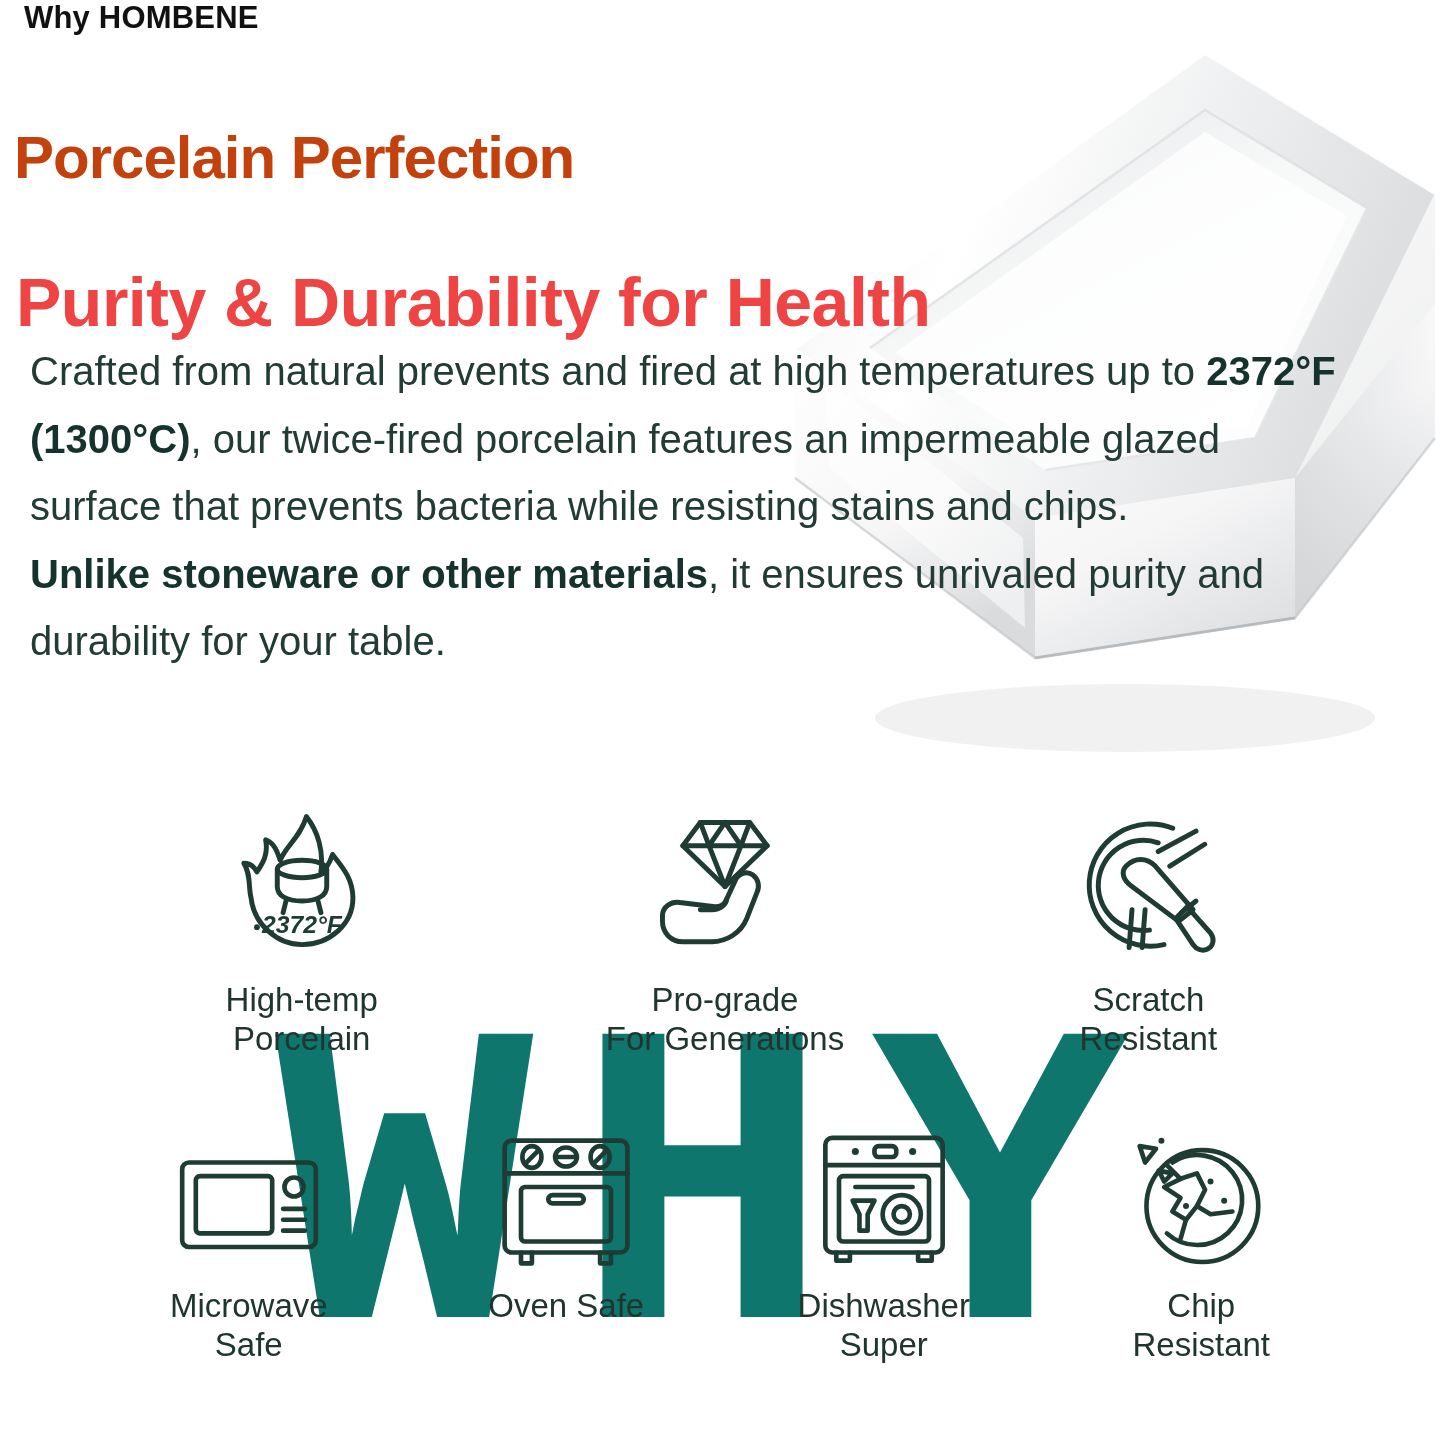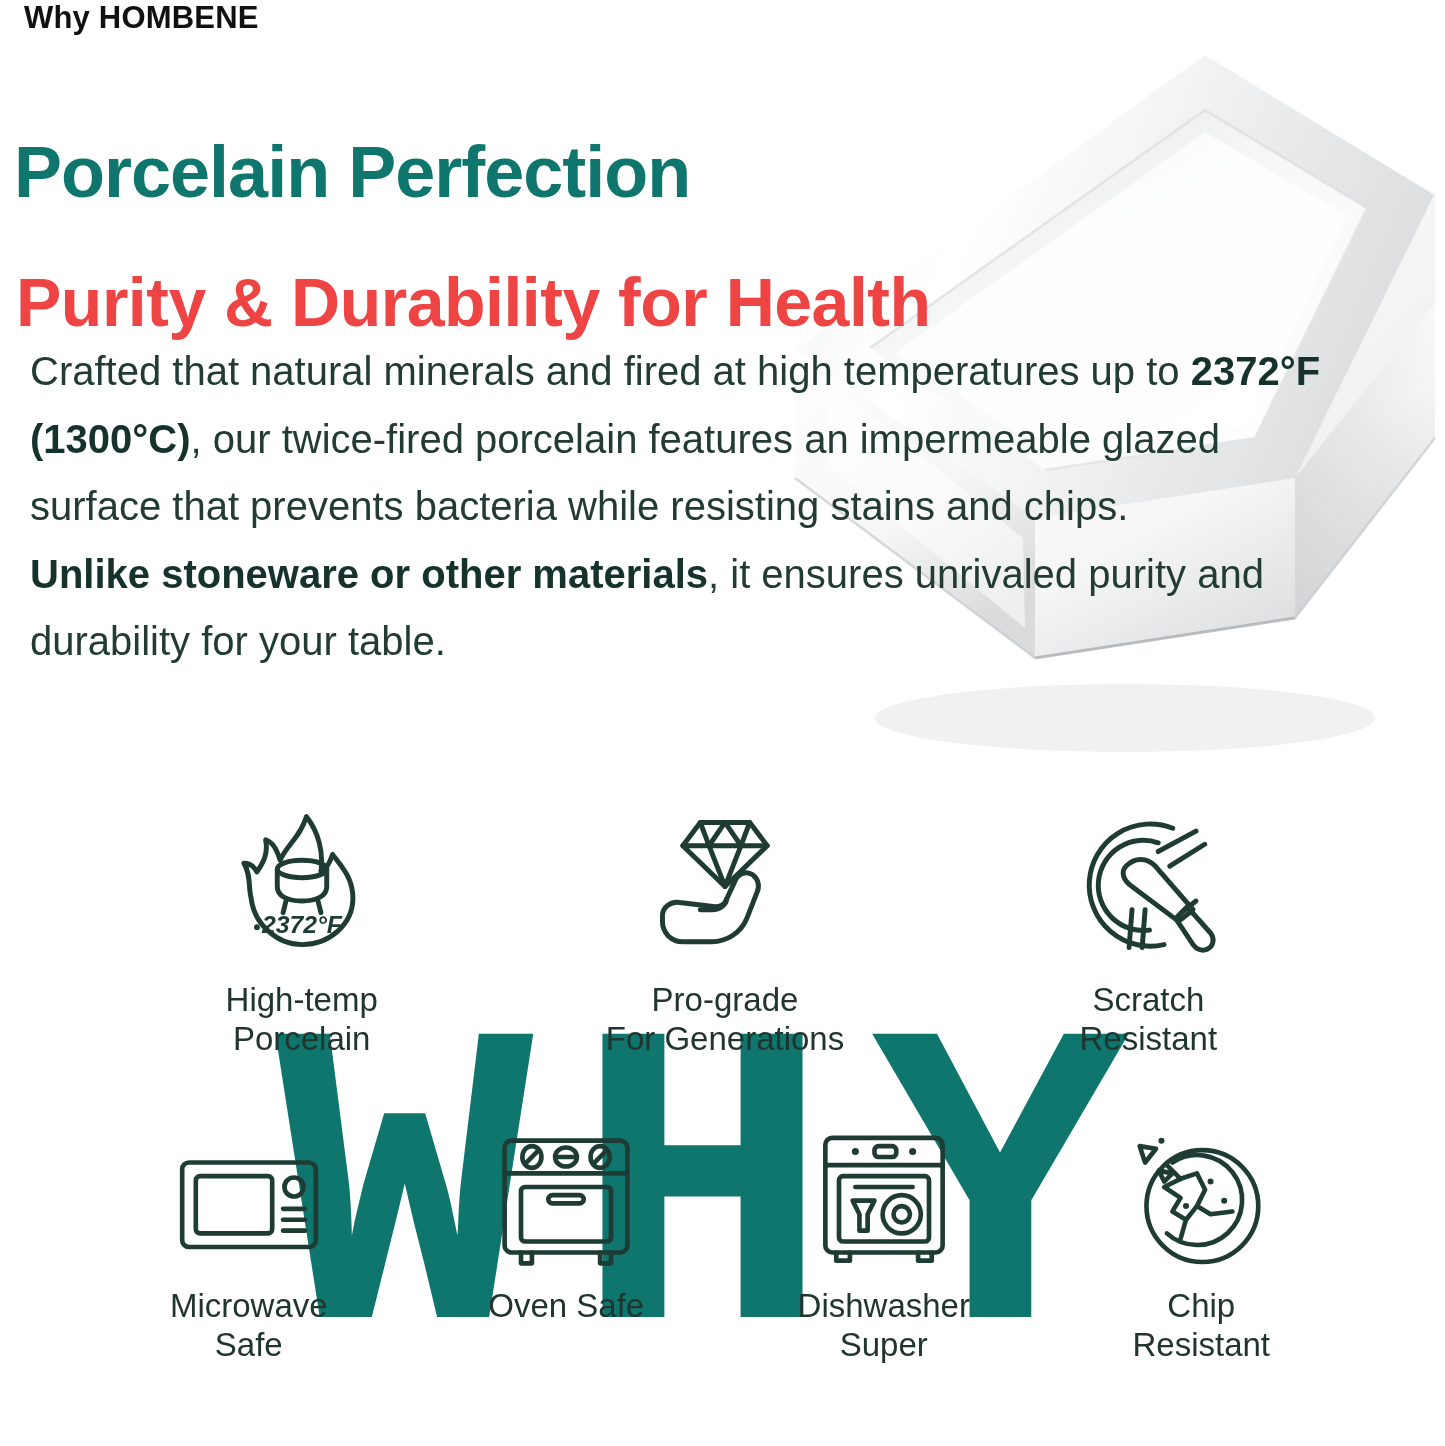--- a/index.html
+++ b/index.html
@@ -48,23 +48,23 @@
     top:0px; left:24px;
     font-size:31px;
     font-weight:700;
     color:#111111;
     letter-spacing:0.2px;
   }
 
   .headline{
     position:absolute;
     top:88px; left:14px;
-    font-size:72px;
+    font-size:60px;
     font-weight:700;
-    color:#0f766e;
+    color:#c2410c;
     letter-spacing:-1px;
     line-height:1;
   }
 
   .subheadline{
     position:absolute;
     top:212px; left:16px;
     font-size:68px;
     font-weight:700;
     color:#ef4444;
@@ -182,21 +182,21 @@
 
 <div class="content">
 
   <div class="brand-eyebrow">Why HOMBENE</div>
 
   <h1 class="headline">Porcelain Perfection</h1>
 
   <h2 class="subheadline">Purity &amp; Durability for Health</h2>
 
   <div class="body-copy">
-    <span><span>Crafted that natural minerals and fired at high temperatures up to </span><b>2372°F (1300°C)</b><span>, our twice-fired porcelain features an impermeable glazed surface that prevents bacteria while resisting stains and chips.</span></span>
+    <span><span>Crafted from natural prevents and fired at high temperatures up to </span><b>2372°F (1300°C)</b><span>, our twice-fired porcelain features an impermeable glazed surface that prevents bacteria while resisting stains and chips.</span></span>
     <span class="para2"><b>Unlike stoneware or other materials</b><span>, it ensures unrivaled purity and durability for your table.</span></span>
   </div>
 
   <div class="features">
 
     <div class="feature-row row1">
 
 
       <div class="feature-cell">
         <div class="feature-icon">

